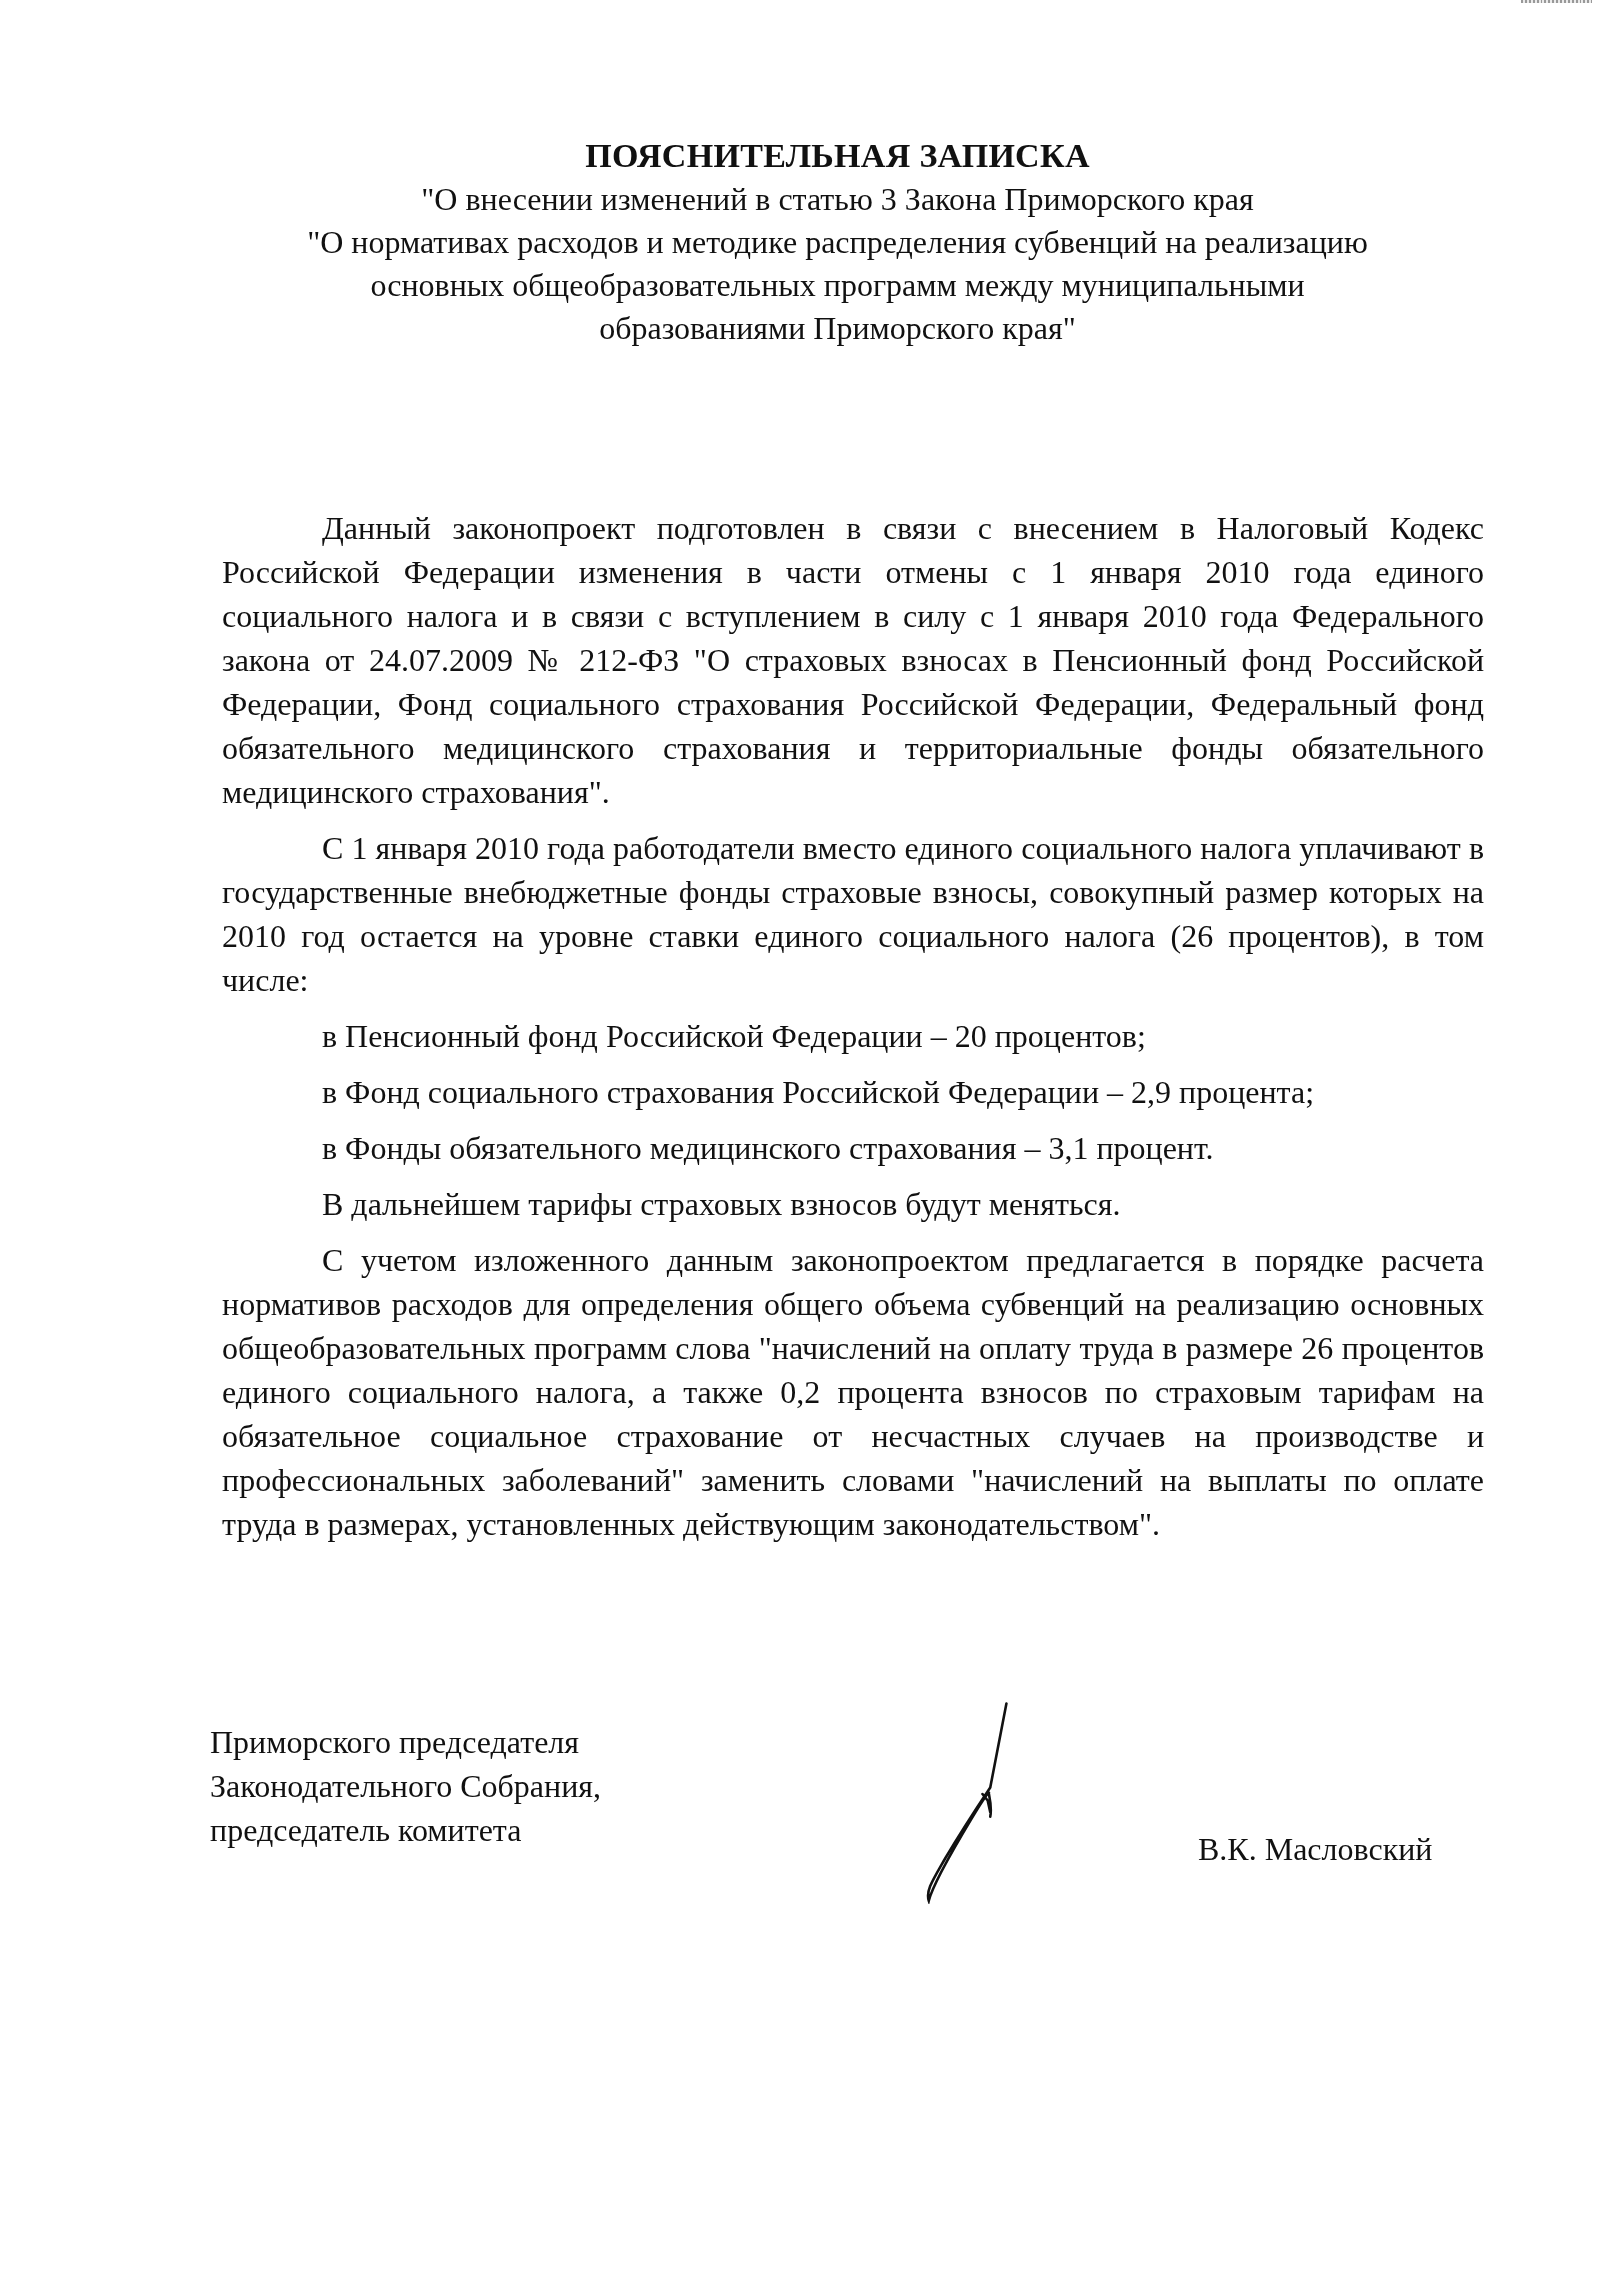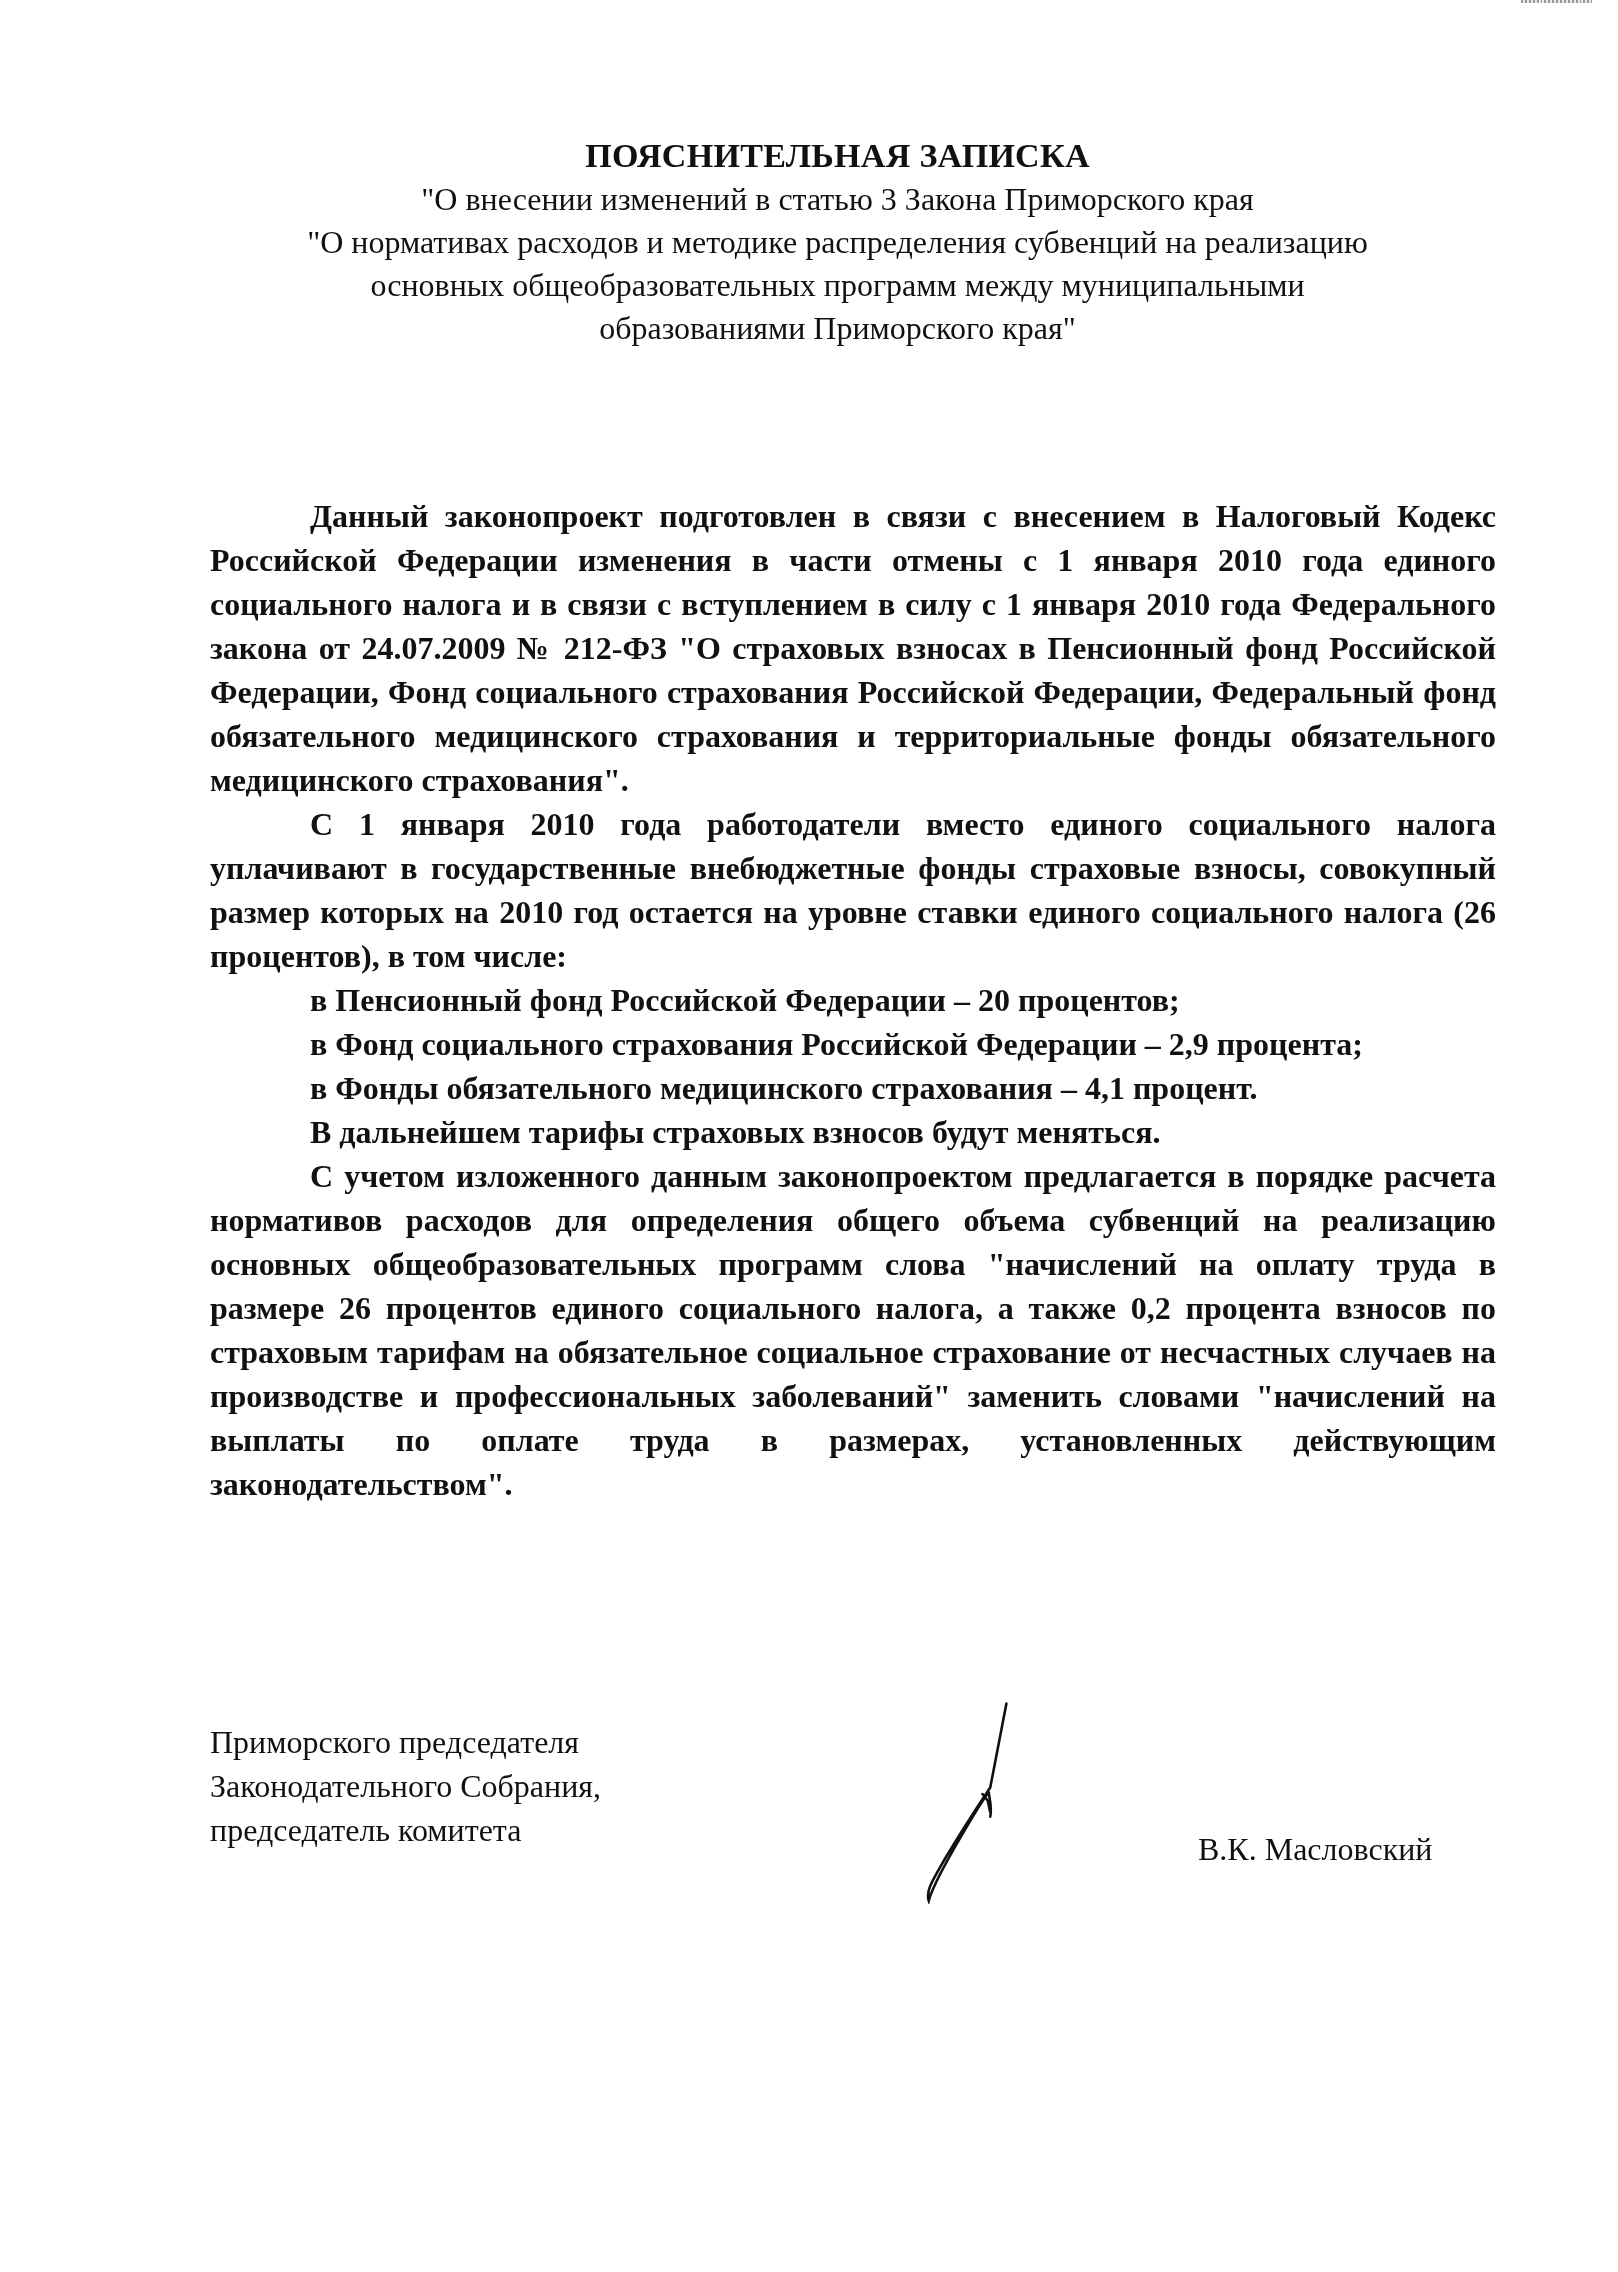--- a/index.html
+++ b/index.html
@@ -6,21 +6,21 @@
   body { width: 1618px; height: 2273px; position: relative; overflow: hidden;
          font-family: "Liberation Serif", "DejaVu Serif", serif; color: #111; }
   .page { position: absolute; left: 12px; top: 0; width: 1618px; height: 2273px; background: #fff; }
   .scan-mark { position: absolute; left: 1509px; top: 0; width: 71px; height: 3.2px;
                background: repeating-linear-gradient(90deg,#555 0 1.9px,#ddd 1.9px 3.9px); opacity: .6; }
   .header { position: absolute; left: 194px; width: 1263px; top: 133px; text-align: center; }
   .title { font-size: 34px; font-weight: bold; line-height: 45px; letter-spacing: 0.3px; }
   .subtitle-line { font-size: 32px; line-height: 43px; }
   .body { position: absolute; left: 198px; width: 1286px; top: 494px;
           font-size: 32px; line-height: 44px; text-align: justify; }
-  .para { margin: 0; text-indent: 100px; font-weight: bold; }
+  .para { margin: 12px; text-indent: 100px; }
   .sig { position: absolute; left: 198px; top: 1720px; font-size: 32px; line-height: 44px; }
   .sig-name { position: absolute; left: 1186px; top: 1808px; font-size: 32px; line-height: 44px; margin-top: 19px; }
   .signature { position: absolute; left: 855px; top: 1697px; width: 143px; height: 207px; }
 </style>
 </head>
 <body>
 
 <div class="page">
   <div class="scan-mark"></div>
 
@@ -30,21 +30,21 @@
     <div class="subtitle-line">"О нормативах расходов и методике распределения субвенций на реализацию</div>
     <div class="subtitle-line">основных общеобразовательных программ между муниципальными</div>
     <div class="subtitle-line">образованиями Приморского края"</div>
   </div>
 
   <div class="body">
     <p class="para">Данный законопроект подготовлен в связи с внесением в Налоговый Кодекс Российской Федерации изменения в части отмены с 1 января 2010 года единого социального налога и в связи с вступлением в силу с 1 января 2010 года Федерального закона от 24.07.2009 № 212-ФЗ "О страховых взносах в Пенсионный фонд Российской Федерации, Фонд социального страхования Российской Федерации, Федеральный фонд обязательного медицинского страхования и территориальные фонды обязательного медицинского страхования".</p>
     <p class="para">С 1 января 2010 года работодатели вместо единого социального налога уплачивают в государственные внебюджетные фонды страховые взносы, совокупный размер которых на 2010 год остается на уровне ставки единого социального налога (26 процентов), в том числе:</p>
     <p class="para">в Пенсионный фонд Российской Федерации – 20 процентов;</p>
     <p class="para">в Фонд социального страхования Российской Федерации – 2,9 процента;</p>
-    <p class="para">в Фонды обязательного медицинского страхования – 4,1 процент.</p>
+    <p class="para">в Фонды обязательного медицинского страхования – 3,1 процент.</p>
     <p class="para">В дальнейшем тарифы страховых взносов будут меняться.</p>
     <p class="para">С учетом изложенного данным законопроектом предлагается в порядке расчета нормативов расходов для определения общего объема субвенций на реализацию основных общеобразовательных программ слова "начислений на оплату труда в размере 26 процентов единого социального налога, а также 0,2 процента взносов по страховым тарифам на обязательное социальное страхование от несчастных случаев на производстве и профессиональных заболеваний" заменить словами "начислений на выплаты по оплате труда в размерах, установленных действующим законодательством".</p>
   </div>
 
   <div class="sig">
     <div>Приморского председателя</div>
     <div>Законодательного Собрания,</div>
     <div>председатель комитета</div>
   </div>
 

